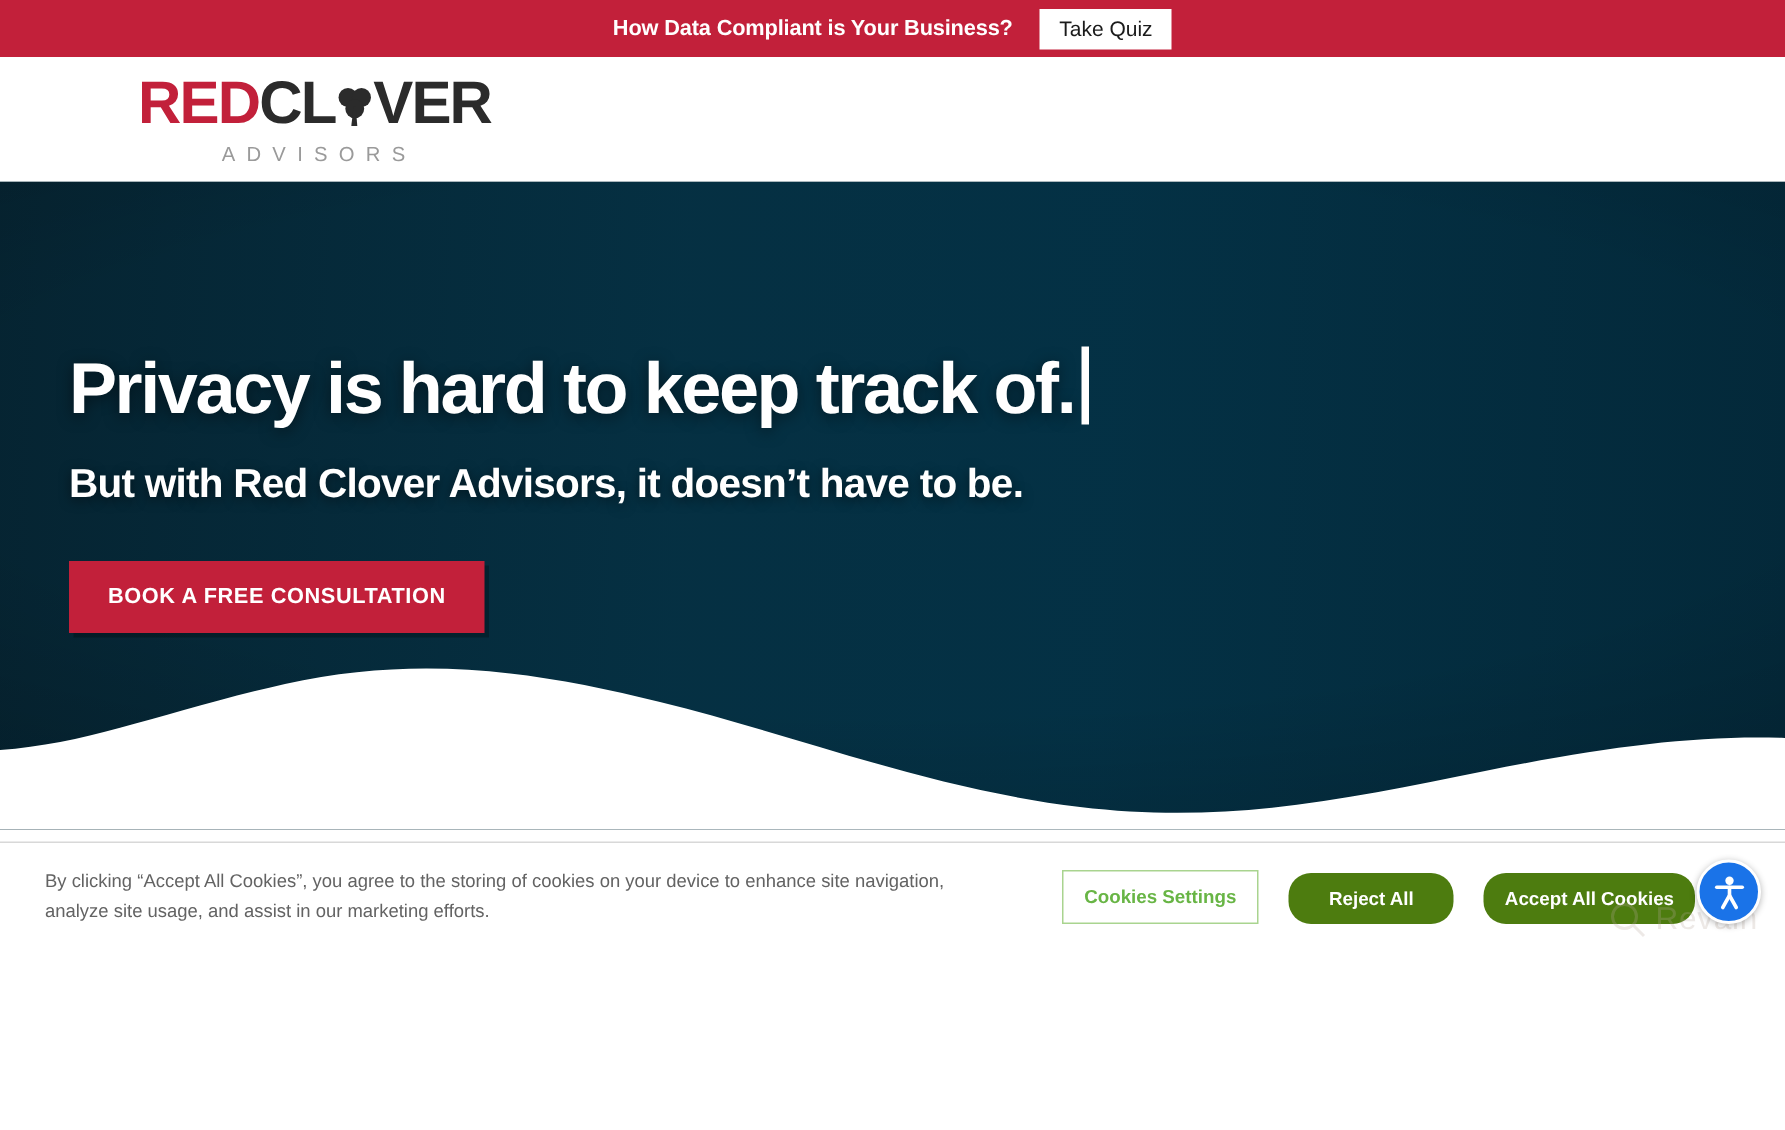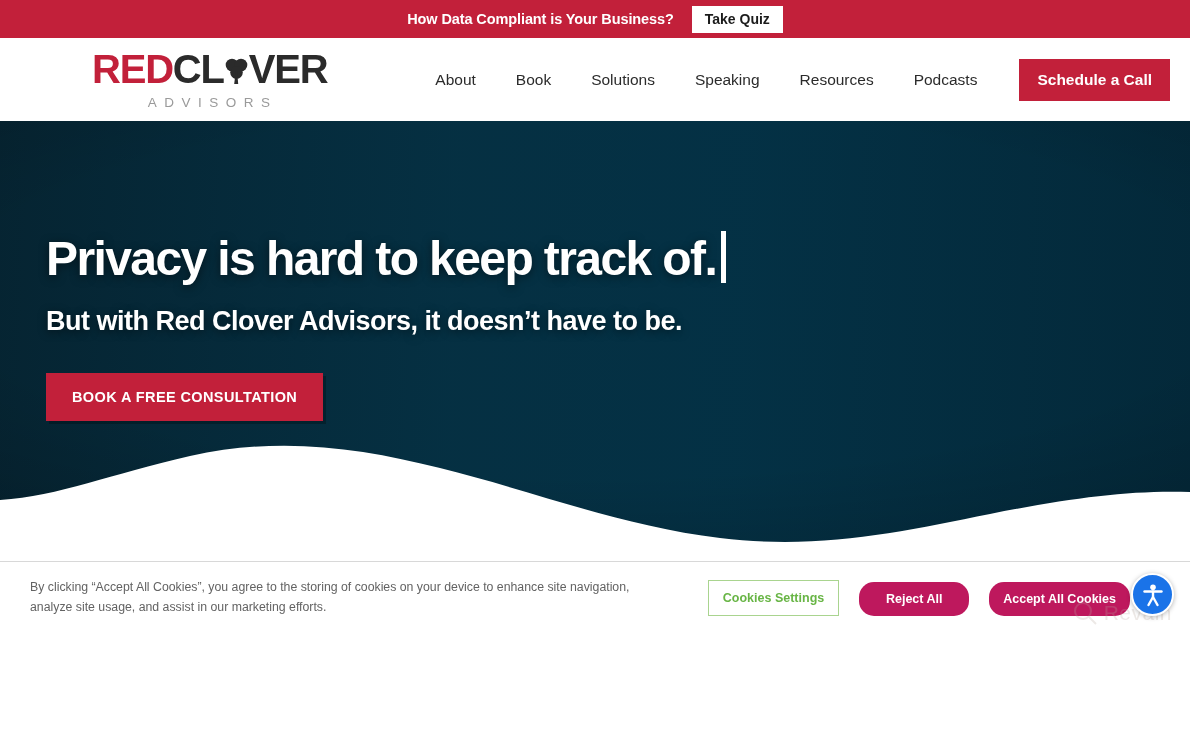--- a/index.html
+++ b/index.html
@@ -17,21 +17,21 @@
     background: #c2203a;
     display: flex; align-items: center; justify-content: center; gap: 18px;
     position: relative; z-index: 5;
   }
   .announce-text {
     color: #ffffff; font-size: 14.5px; font-weight: bold;
     letter-spacing: -0.1px; white-space: nowrap;
   }
   .take-quiz-btn {
     background: #ffffff; color: #1b1b1b;
-    font-size: 14px; font-weight: bold;
+    font-size: 14px; font-weight: normal;
     padding: 6px 13px 7px 13px; line-height: 1;
     border: none; cursor: pointer; white-space: nowrap;
   }
 
   
   .header {
     height: 83px; width: 100%;
     background: #ffffff;
     display: flex; align-items: center;
     padding: 0 20px 0 0;
@@ -173,21 +173,21 @@
     margin-left: auto; display: flex; align-items: flex-end; gap: 20px;
   }
   .ck-btn {
     font-size: 12.5px; font-weight: bold;
     padding: 11px 14px; min-width: 110px; text-align: center;
     border: none; cursor: pointer; line-height: 1;
   }
   .ck-outline {
     background: #ffffff; color: #68b545; border: 1px solid #a9d48f;
   }
-  .ck-solid { background: #be185d; color: #ffffff; border-radius: 15px; }
+  .ck-solid { background: #4d7c0f; color: #ffffff; border-radius: 15px; }
   .ck-wide { min-width: 122px; }
 
   
   .a11y-btn {
     position: absolute; right: 16px; bottom: 18px; z-index: 30;
     width: 43px; height: 43px; border-radius: 50%;
     background: #1a73e8; border: 2px solid #ffffff;
     display: flex; align-items: center; justify-content: center;
     cursor: pointer; box-shadow: 0 1px 5px rgba(0,0,0,.3);
   }
@@ -224,29 +224,20 @@
               <circle cx="13.5" cy="15.5" r="6.3"></circle>
               <path d="M12.7 14 L11.2 27 L15.2 27 L14.1 14 Z"></path>
             </g>
           </svg>
         </span>
           <span class="logo-dark">VER</span>
       </div>
       <div class="logo-sub">ADVISORS</div>
     </div>
 
-    <div class="nav">
-      <div class="nav-item">About</div>
-      <div class="nav-item">Book</div>
-      <div class="nav-item">Solutions</div>
-      <div class="nav-item">Speaking</div>
-      <div class="nav-item">Resources</div>
-      <div class="nav-item">Podcasts</div>
-      <button class="schedule-btn">Schedule a Call</button>
-    </div>
   </div>
 
   <div class="hero">
     <div class="hero-photo"></div>
     <div class="hero-tint"></div>
     <div class="hero-vign"></div>
 
     <div class="hero-content">
       <div class="hero-title">
         <span>Privacy is hard to keep track of.</span><span class="caret"></span>

